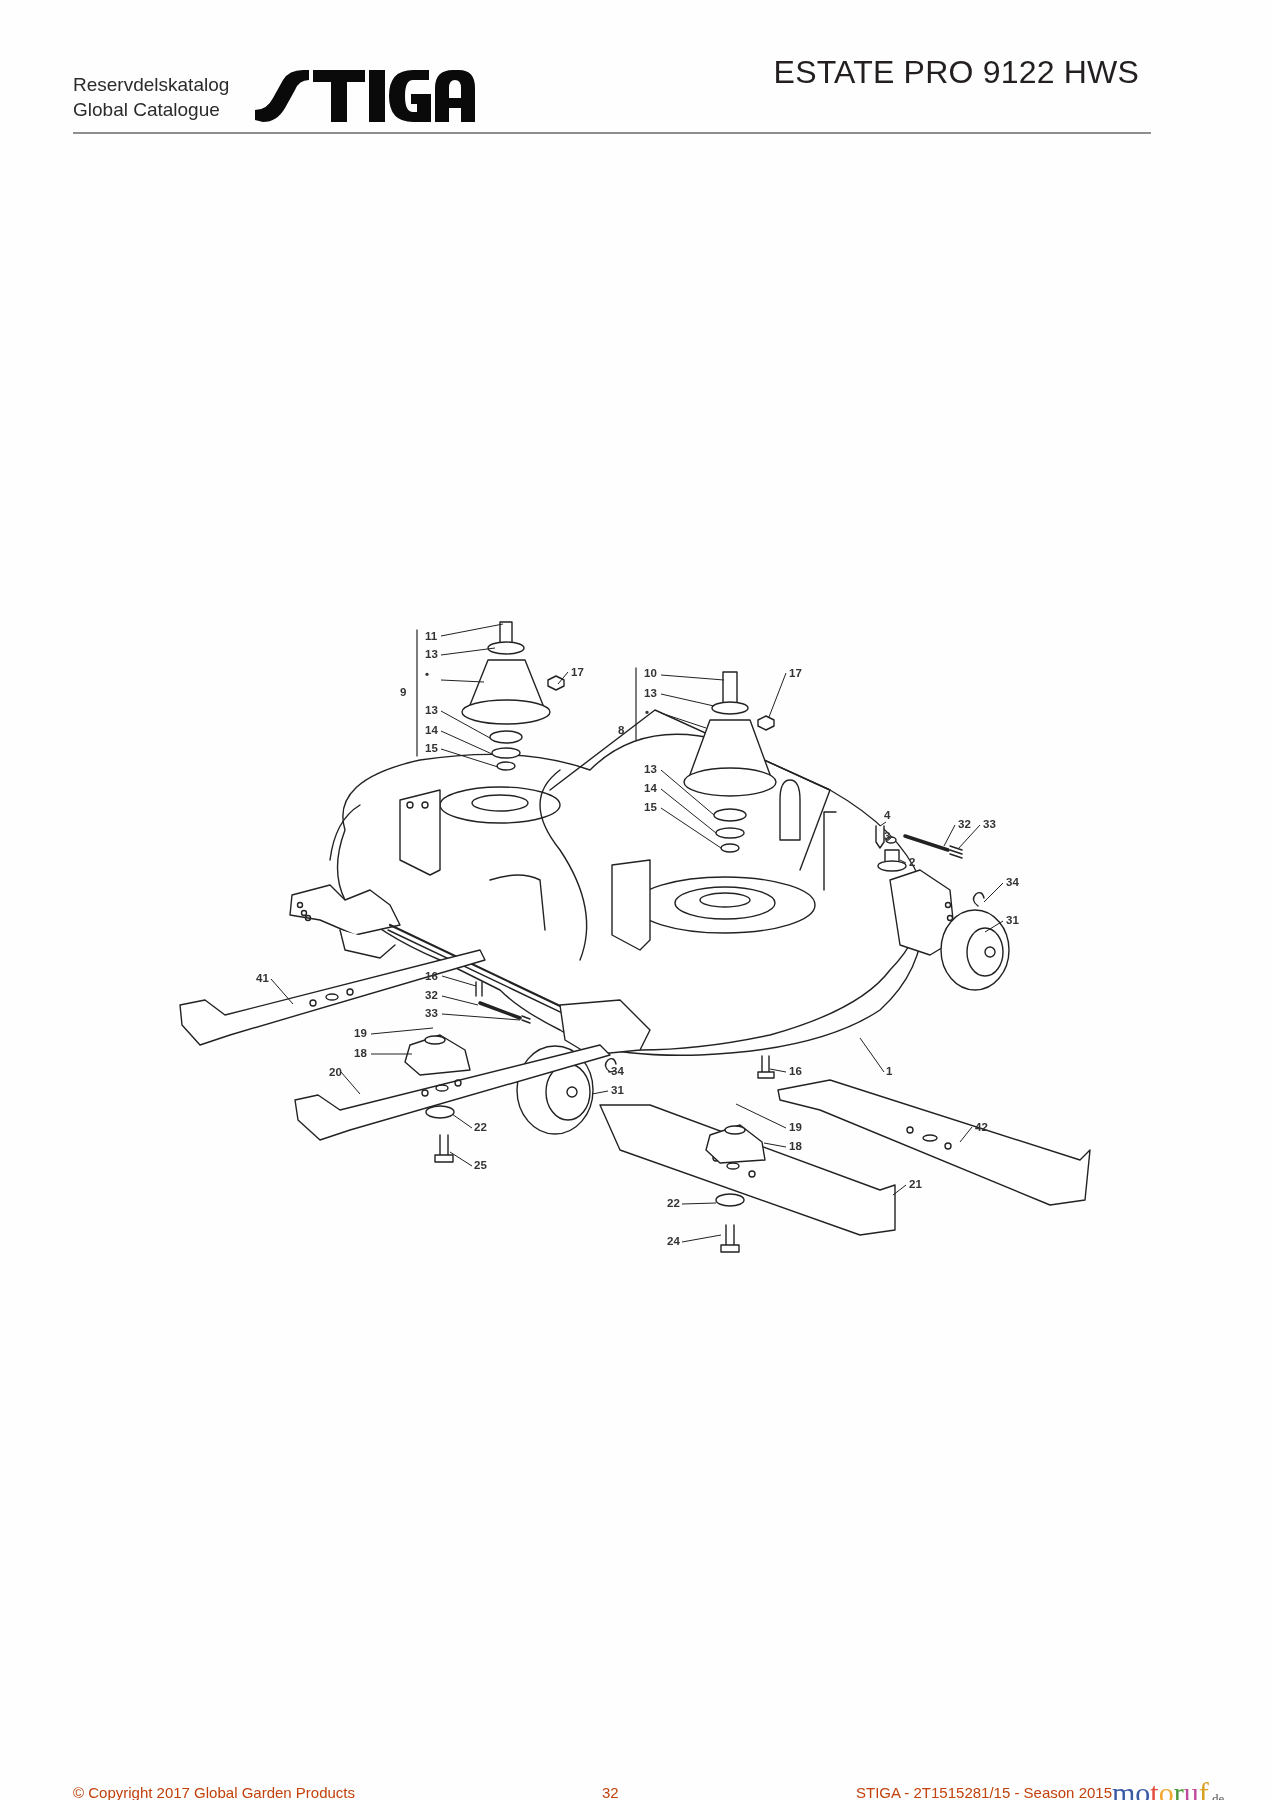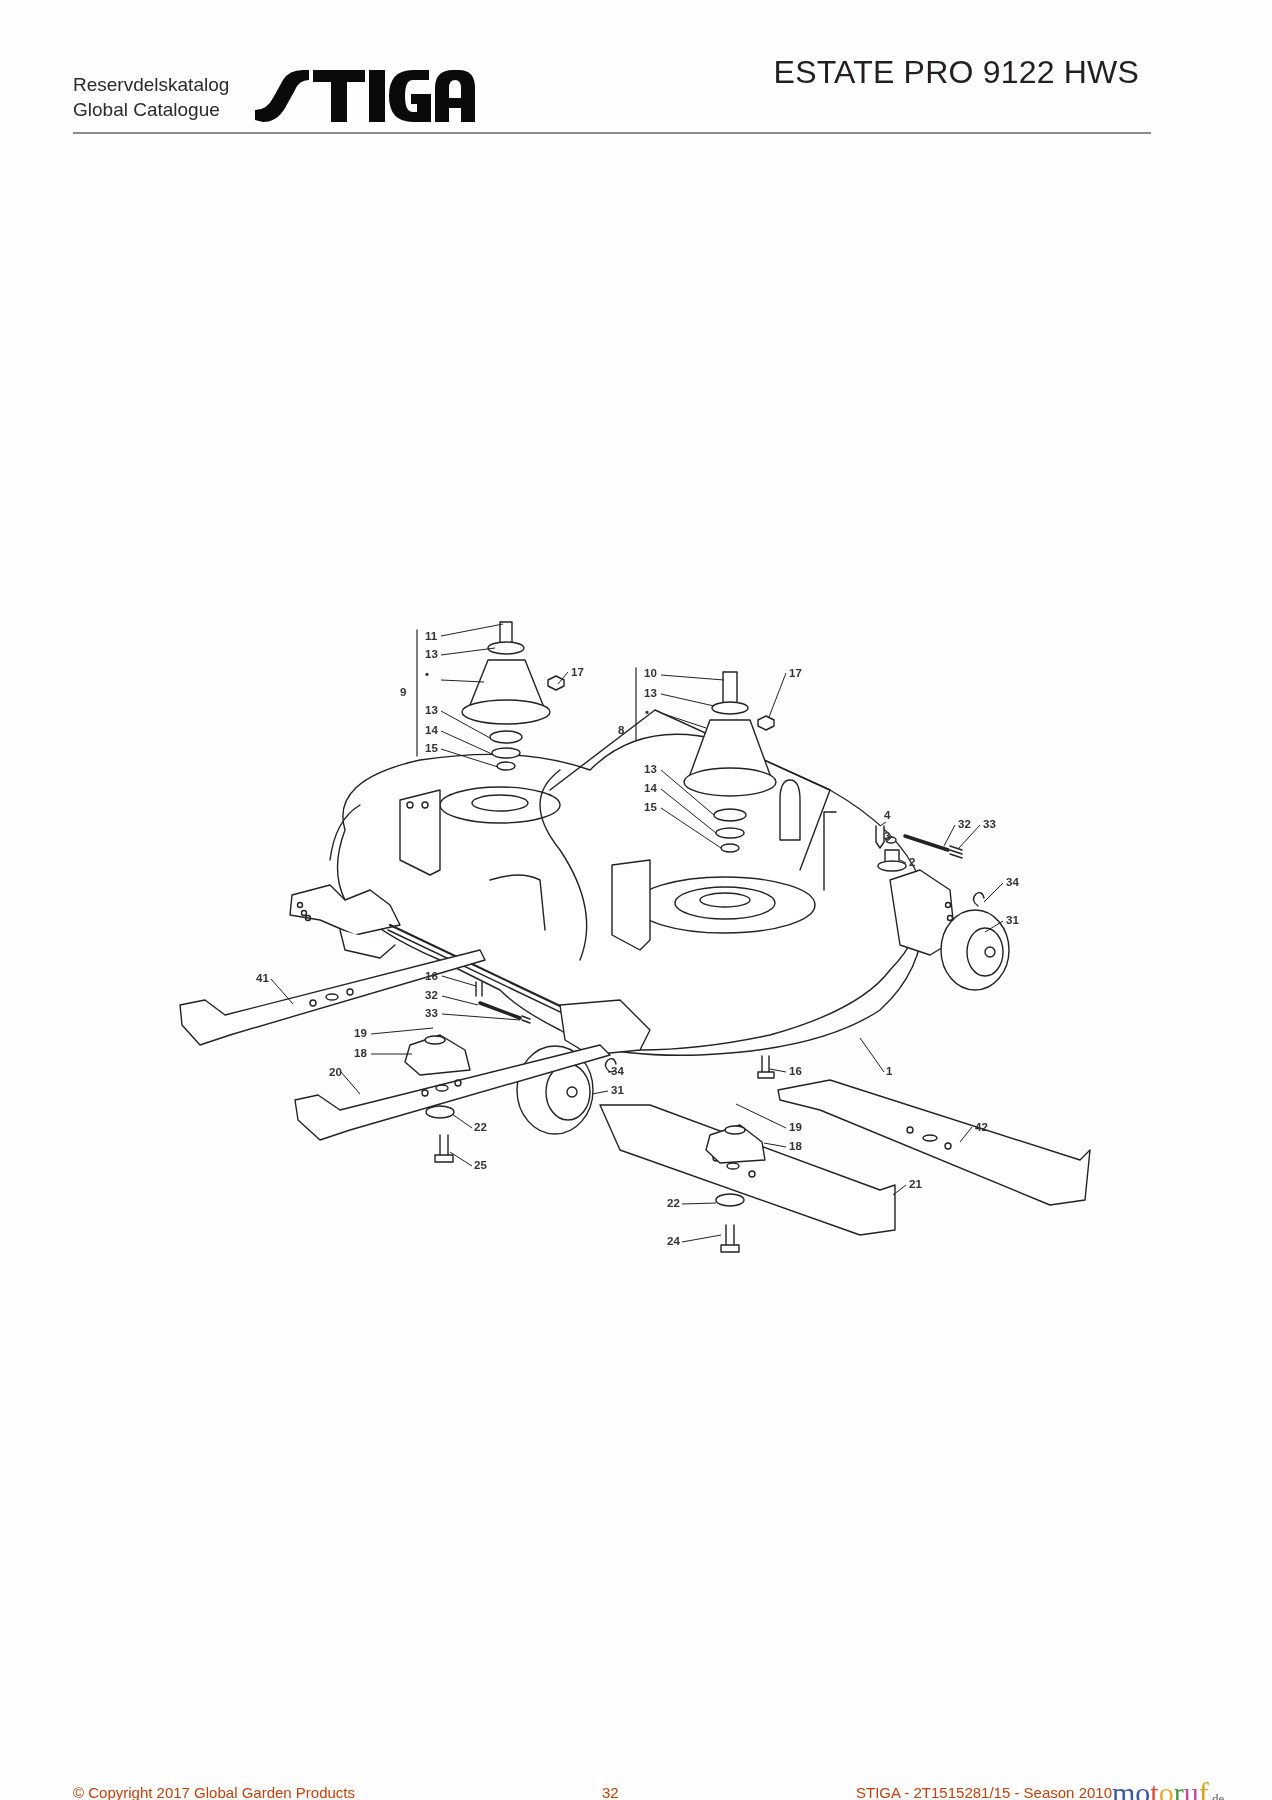--- a/index.html
+++ b/index.html
@@ -249,16 +249,16 @@
     <text class="lbl" x="474" y="1131">22</text>
     <text class="lbl" x="474" y="1169">25</text>
     <text class="lbl" x="909" y="1188">21</text>
     <text class="lbl" x="667" y="1207">22</text>
     <text class="lbl" x="667" y="1245">24</text>
   </g>
 </svg>
 
 <div class="foot copy">© Copyright 2017 Global Garden Products</div>
 <div class="foot page">32</div>
-<div class="foot ref">STIGA - 2T1515281/15 - Season 2010</div>
+<div class="foot ref">STIGA - 2T1515281/15 - Season 2015</div>
 <div class="wm">
   <span style="color:#3b5aa6">m</span><span style="color:#3b5aa6">o</span><span style="color:#e34b3c">t</span><span style="color:#f0a830">o</span><span style="color:#4a9a3c">r</span><span style="color:#c04aa0">u</span><span style="color:#d9a020">f</span><span class="de">.de</span>
 </div>
 
 </body></html>

